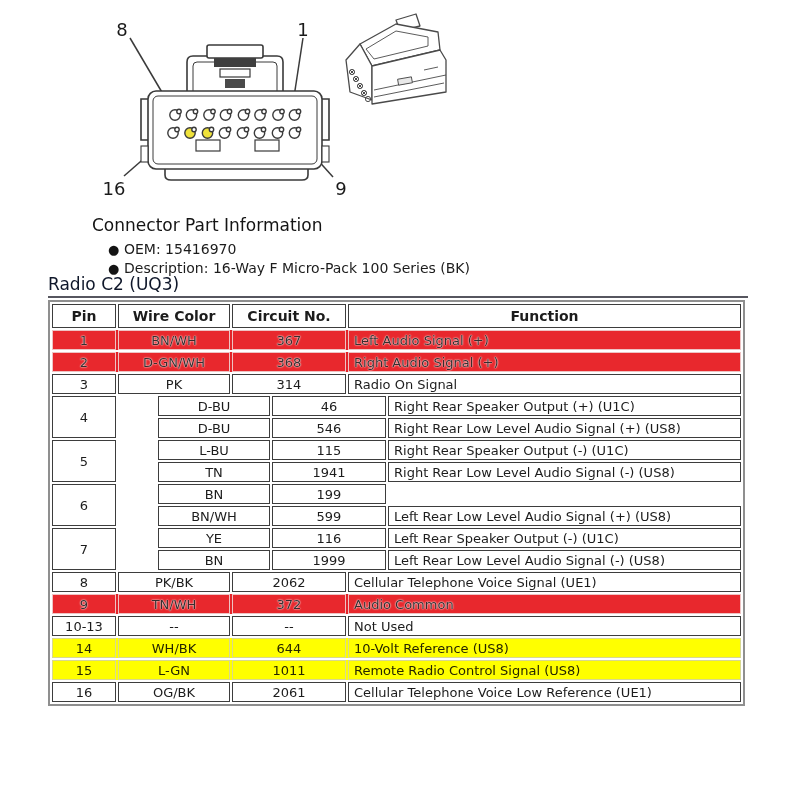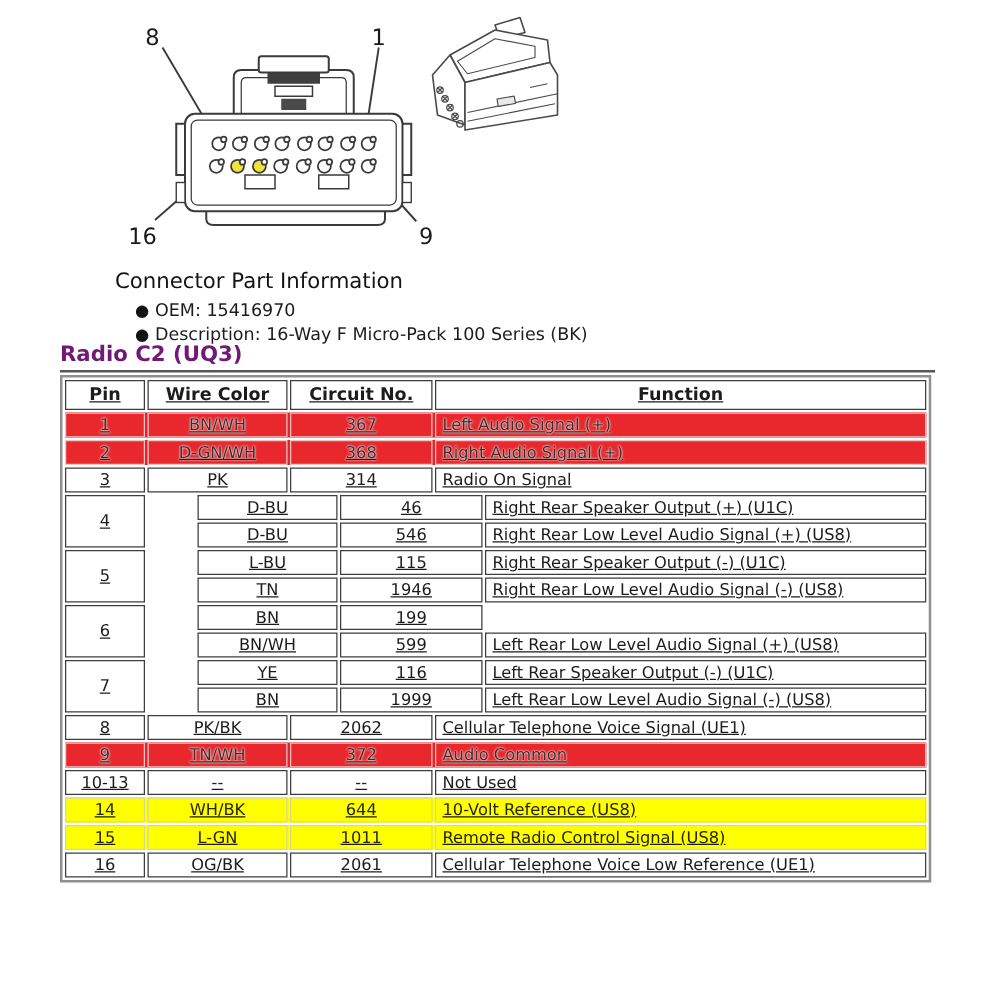--- a/index.html
+++ b/index.html
@@ -10,27 +10,27 @@
   #diagram{position:absolute;left:100px;top:4px;width:360px;height:205px;}
 
   
   .cpi-title{position:absolute;left:92px;top:215px;font-size:17px;font-weight:normal;color:#141414;}
   .bullets{position:absolute;left:108px;top:240px;font-size:14px;line-height:19px;}
   .bullet-row{display:flex;align-items:center;}
   .bullet-dot{width:16px;font-size:13px;color:#141414;}
 
   
   .section-title{position:absolute;left:48px;top:274px;width:700px;
-                 font-size:17px;font-weight:bold;color:#701a75;
+                 font-size:17px;font-weight:normal;color:#0f172a;
                  border-bottom:2px solid #56565f;padding-bottom:2px;}
 
   
   .tbl{position:absolute;left:48px;top:300px;width:697px;
        border:2px solid #8f8f8f;background:#ffffff;padding:2px;box-sizing:border-box;}
-  .trow{display:flex;gap:2px;margin-top:2px;text-decoration:underline;}
+  .trow{display:flex;gap:2px;margin-top:2px;}
   .trow.header{margin-top:0;}
   .cell{box-sizing:border-box;border:1px solid #3d3d3d;background:#ffffff;height:20px;
         display:flex;align-items:center;justify-content:center;
         font-size:13px;white-space:nowrap;overflow:hidden;}
   .c-pin{width:64px;}
   .c-wire{width:112px;text-align:center;}
   .c-circ{width:114px;}
   .c-func{flex:1;justify-content:flex-start;padding-left:5px;}
   .header .cell{height:24px;font-weight:bold;font-size:14px;}
   .subcol{flex:1;display:flex;flex-direction:column;gap:2px;padding-left:40px;}
@@ -208,21 +208,21 @@
     <div class="trow multi">
       <div class="cell c-pin">5</div>
       <div class="subcol">
         <div class="subrow">
           <div class="cell c-wire">L-BU</div>
           <div class="cell c-circ">115</div>
           <div class="cell c-func">Right Rear Speaker Output (-) (U1C)</div>
         </div>
         <div class="subrow">
           <div class="cell c-wire">TN</div>
-          <div class="cell c-circ">1946</div>
+          <div class="cell c-circ">1941</div>
           <div class="cell c-func">Right Rear Low Level Audio Signal (-) (US8)</div>
         </div>
       </div>
     </div>
 
     <div class="trow multi">
       <div class="cell c-pin">6</div>
       <div class="subcol">
         <div class="subrow">
           <div class="cell c-wire">BN</div>

